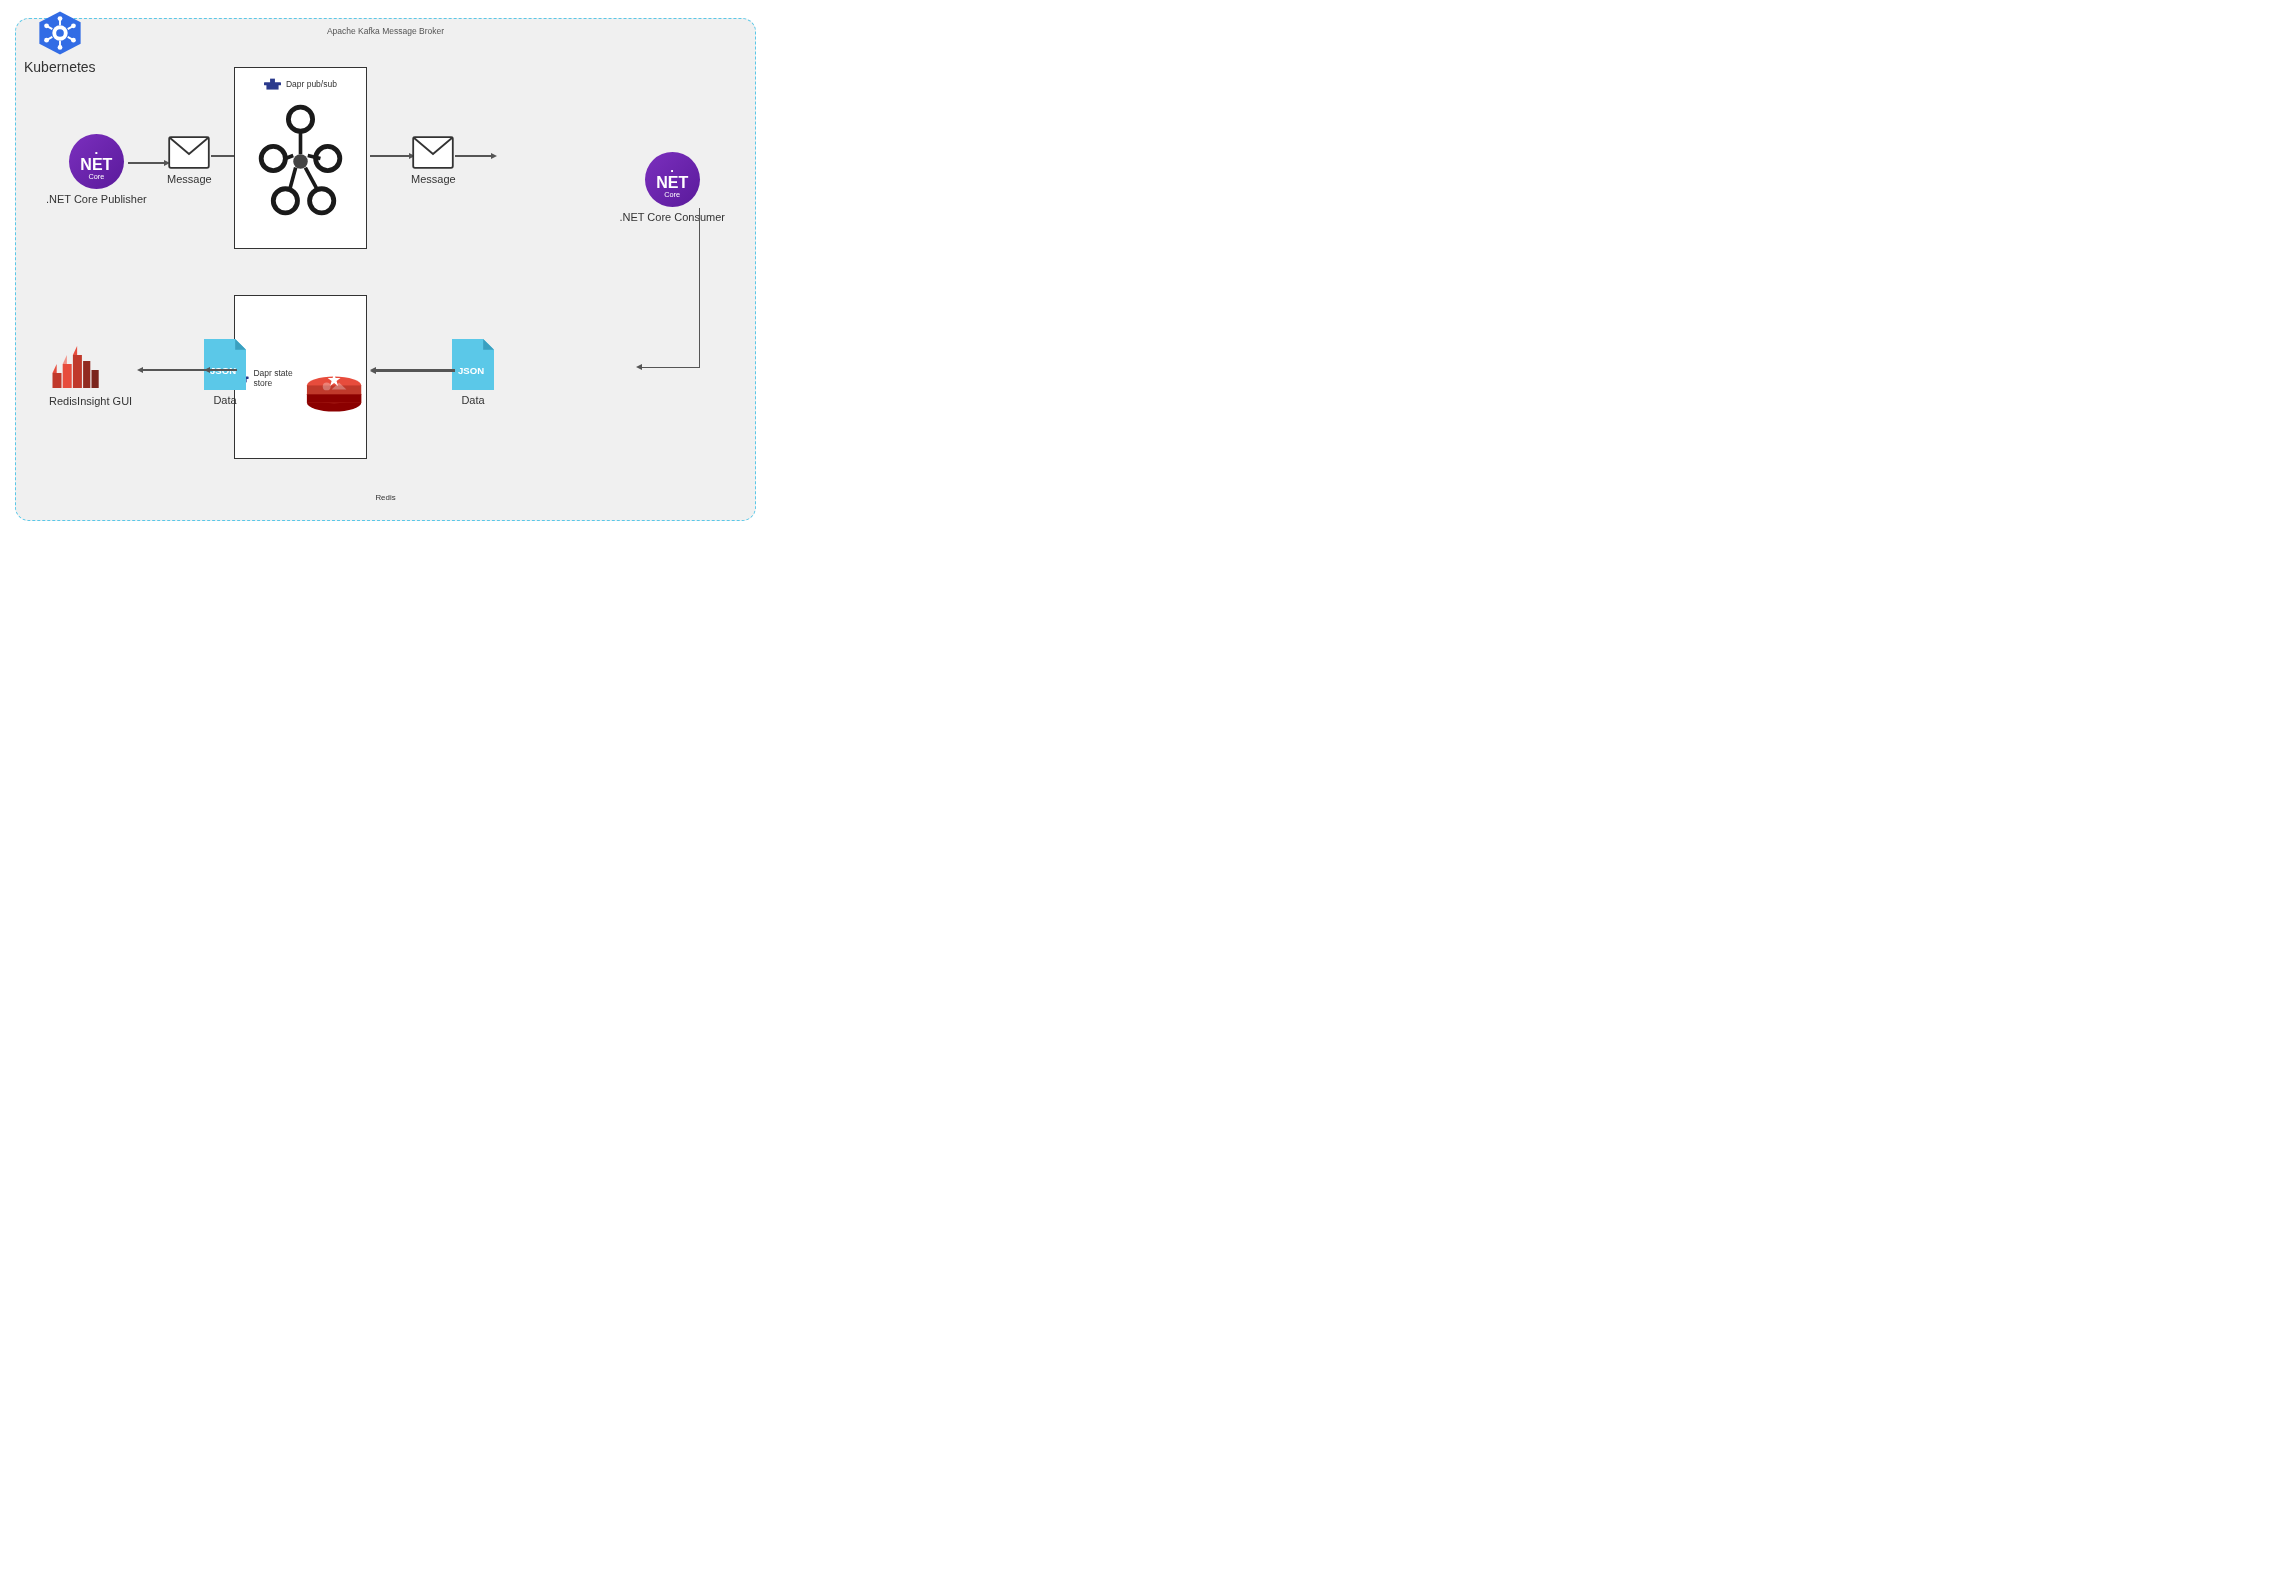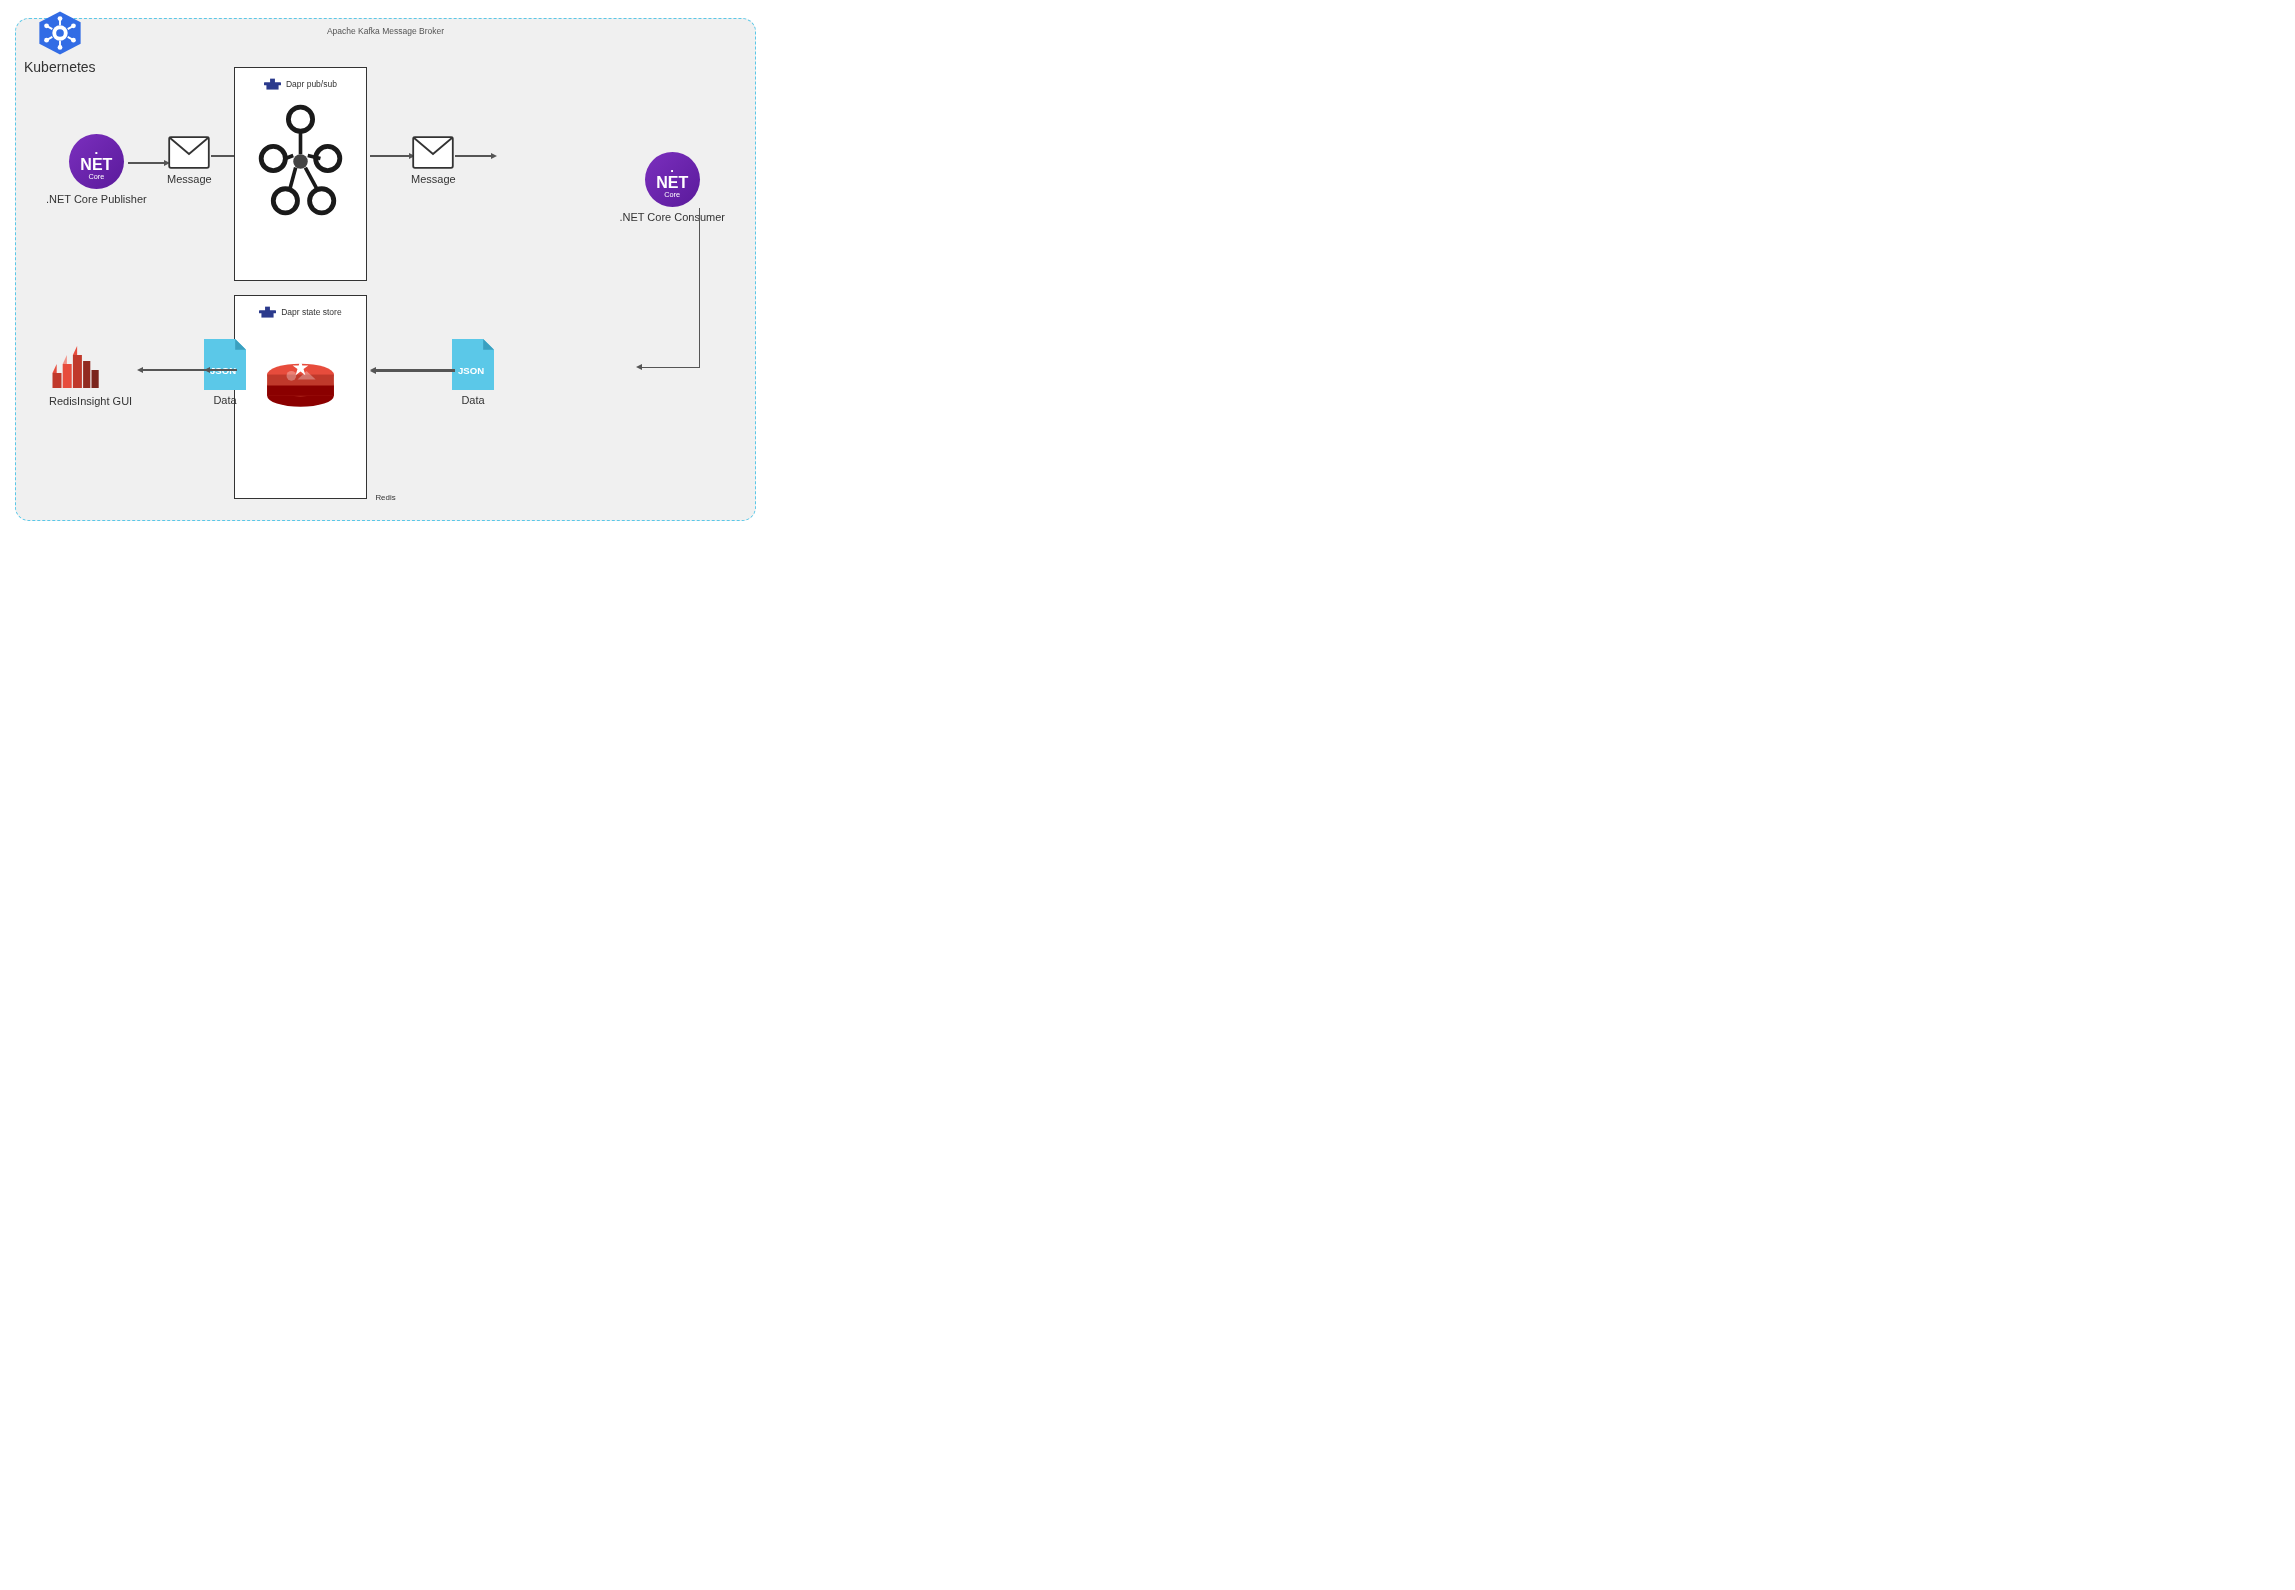--- a/index.html
+++ b/index.html
@@ -148,21 +148,21 @@
       border-bottom: 3.6px solid transparent;
       border-right: 6px solid #555;
     }
 
     
     .kafka-box {
       position: absolute;
       top: 48px;
       left: 218px;
       width: 133px;
-      height: 214px;
+      height: 182px;
       background: white;
       border: 1.2px solid #333;
       display: flex;
       flex-direction: column;
       align-items: center;
       padding-top: 7.3px;
     }
 
     .dapr-header {
       display: flex;
@@ -181,25 +181,25 @@
       width: 97px;
       height: 127px;
     }
 
     
     .redis-box {
       position: absolute;
       top: 276px;
       left: 218px;
       width: 133px;
-      height: 204px;
+      height: 164px;
       background: white;
       border: 1.2px solid #333;
       display: flex;
-      flex-direction: column;
+      flex-direction: row;
       align-items: center;
       padding-top: 7.3px;
     }
 
     
     .net-consumer-section {
       position: absolute;
       top: 133px;
       right: 30px;
       display: flex;

